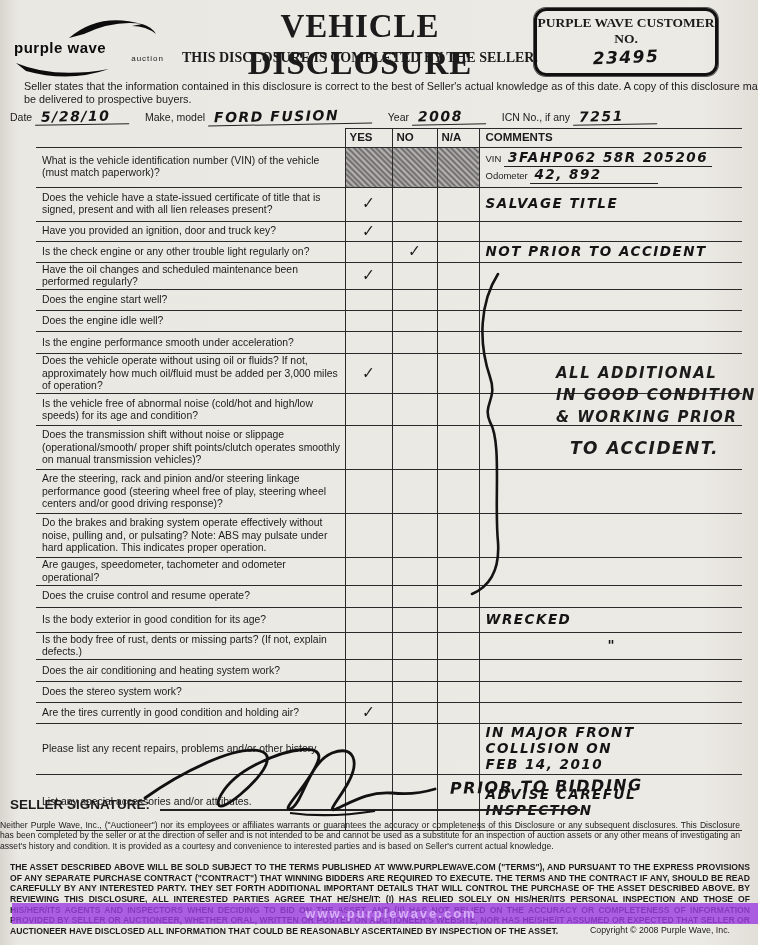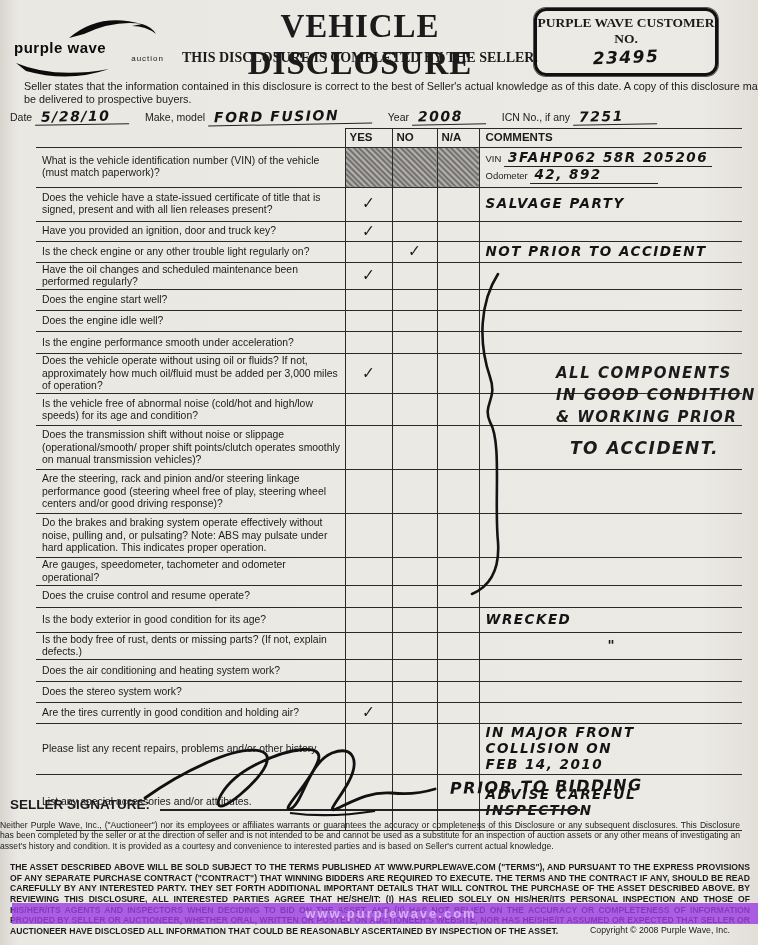--- a/index.html
+++ b/index.html
@@ -119,21 +119,21 @@
             <div class="cline"><span class="plabel">VIN </span><span class="hw uline">3FAHP062 58R 205206</span></div>
             <div class="cline"><span class="plabel">Odometer </span><span class="hw uline">42, 892</span></div>
           </td>
     </tr>
         <tr style="height: 34px;">
       <td class="q">Does the vehicle have a state-issued certificate of title that is signed, present and with all lien releases present?</td>
       <td class="mark"><span class="check">✓</span></td>
       <td class="mark"></td>
       <td class="mark"></td>
       <td class="cm">
-            <div class="cline"><span class="hw">SALVAGE  PARTY</span></div>
+            <div class="cline"><span class="hw">SALVAGE  TITLE</span></div>
           </td>
     </tr>
         <tr style="height: 20px; margin-top: 36px;">
       <td class="q">Have you provided an ignition, door and truck key?</td>
       <td class="mark"><span class="check">✓</span></td>
       <td class="mark"></td>
       <td class="mark"></td>
       <td class="cm"></td>
     </tr>
         <tr style="height: 20px;">
@@ -283,21 +283,21 @@
           </td>
     </tr>
       </tbody>
   </table>
 
   <div class="overlay" style="left:468px;top:272px;width:280px;height:330px">
     <svg width="60" height="330" viewBox="0 0 60 330" style="position:absolute;left:0;top:0">
       <path d="M30 2 C12 30 10 70 22 105 C30 128 14 132 22 150 C34 170 26 230 30 270 C32 300 20 315 4 322" fill="none" stroke="#141414" stroke-width="2.6" stroke-linecap="round"></path>
     </svg>
     <div class="bracenote" style="position:absolute;left:88px;top:92px">
-      <div>ALL COMPONENTS</div>
+      <div>ALL ADDITIONAL</div>
       <div style="margin-top:4px">IN GOOD CONDITION</div>
       <div style="margin-top:4px">&amp; WORKING PRIOR</div>
       <div style="margin-top:12px;margin-left:14px;font-size:17px">TO ACCIDENT.</div>
     </div>
   </div>
 
   <div class="sigrow">
     <span class="siglabel">SELLER SIGNATURE:</span>
     <span class="sigline"></span>
     <svg width="300" height="75" viewBox="0 0 300 75" style="position:absolute;left:130px;top:-52px">

